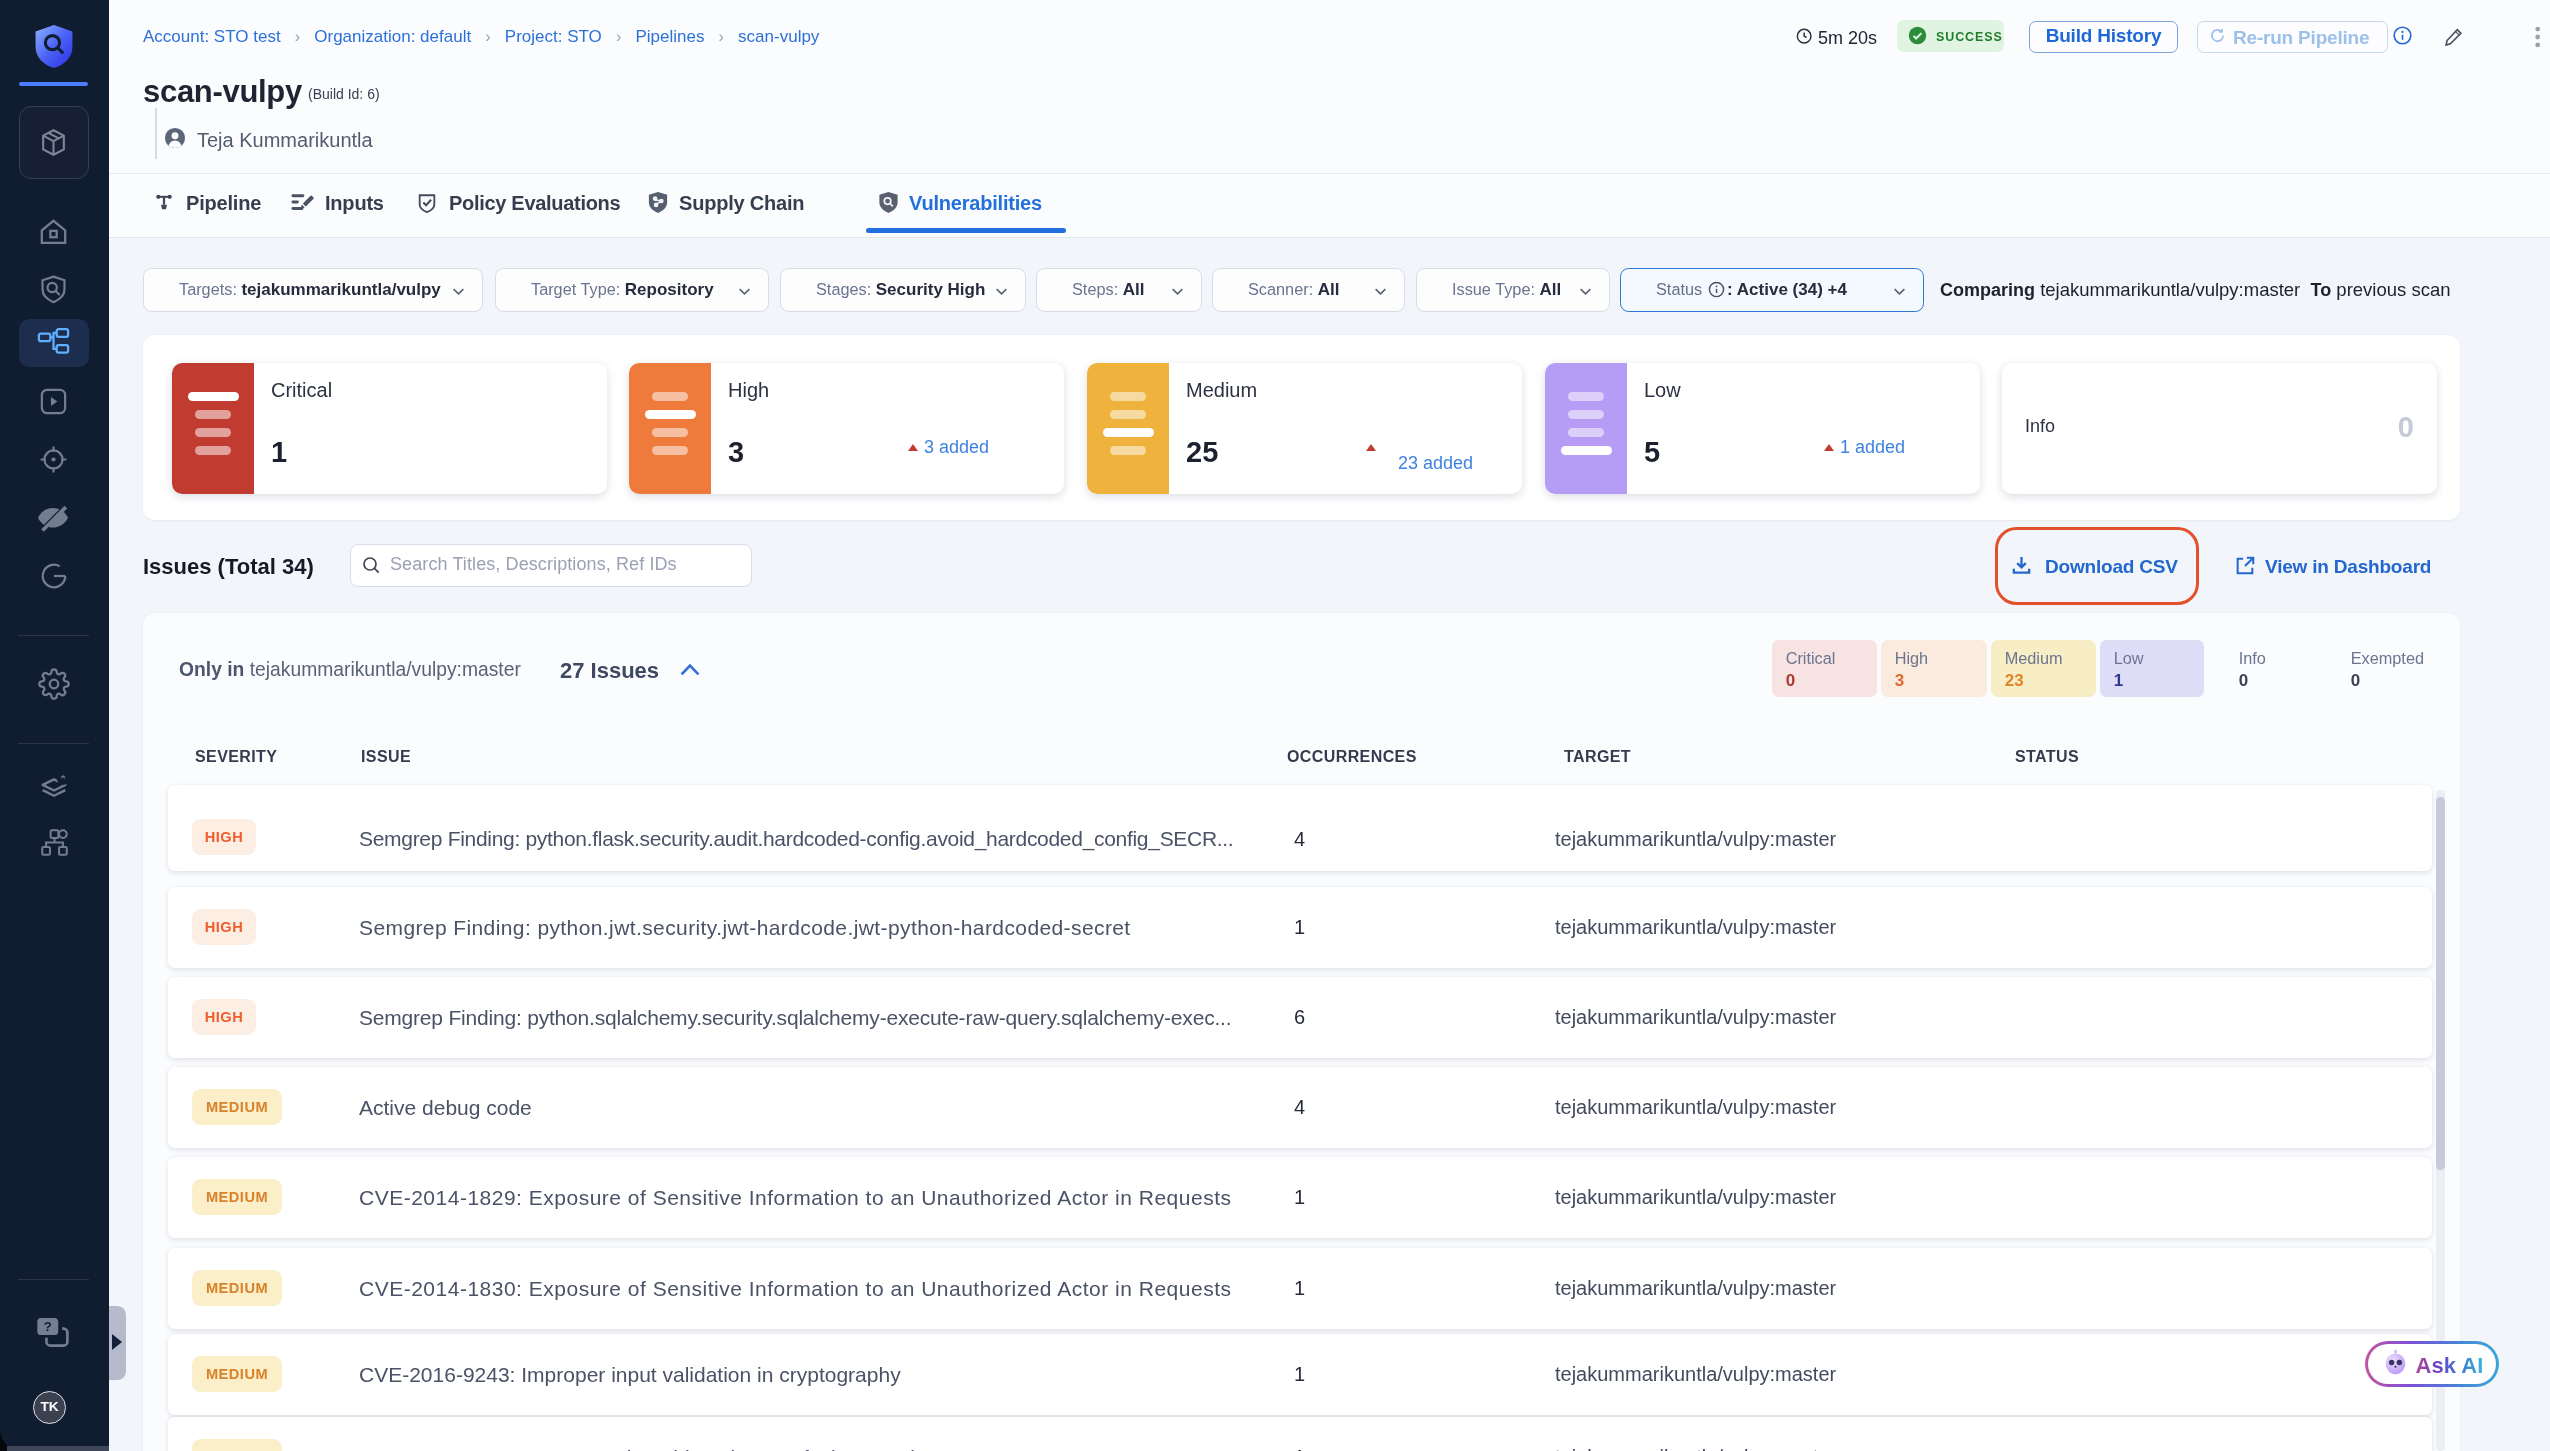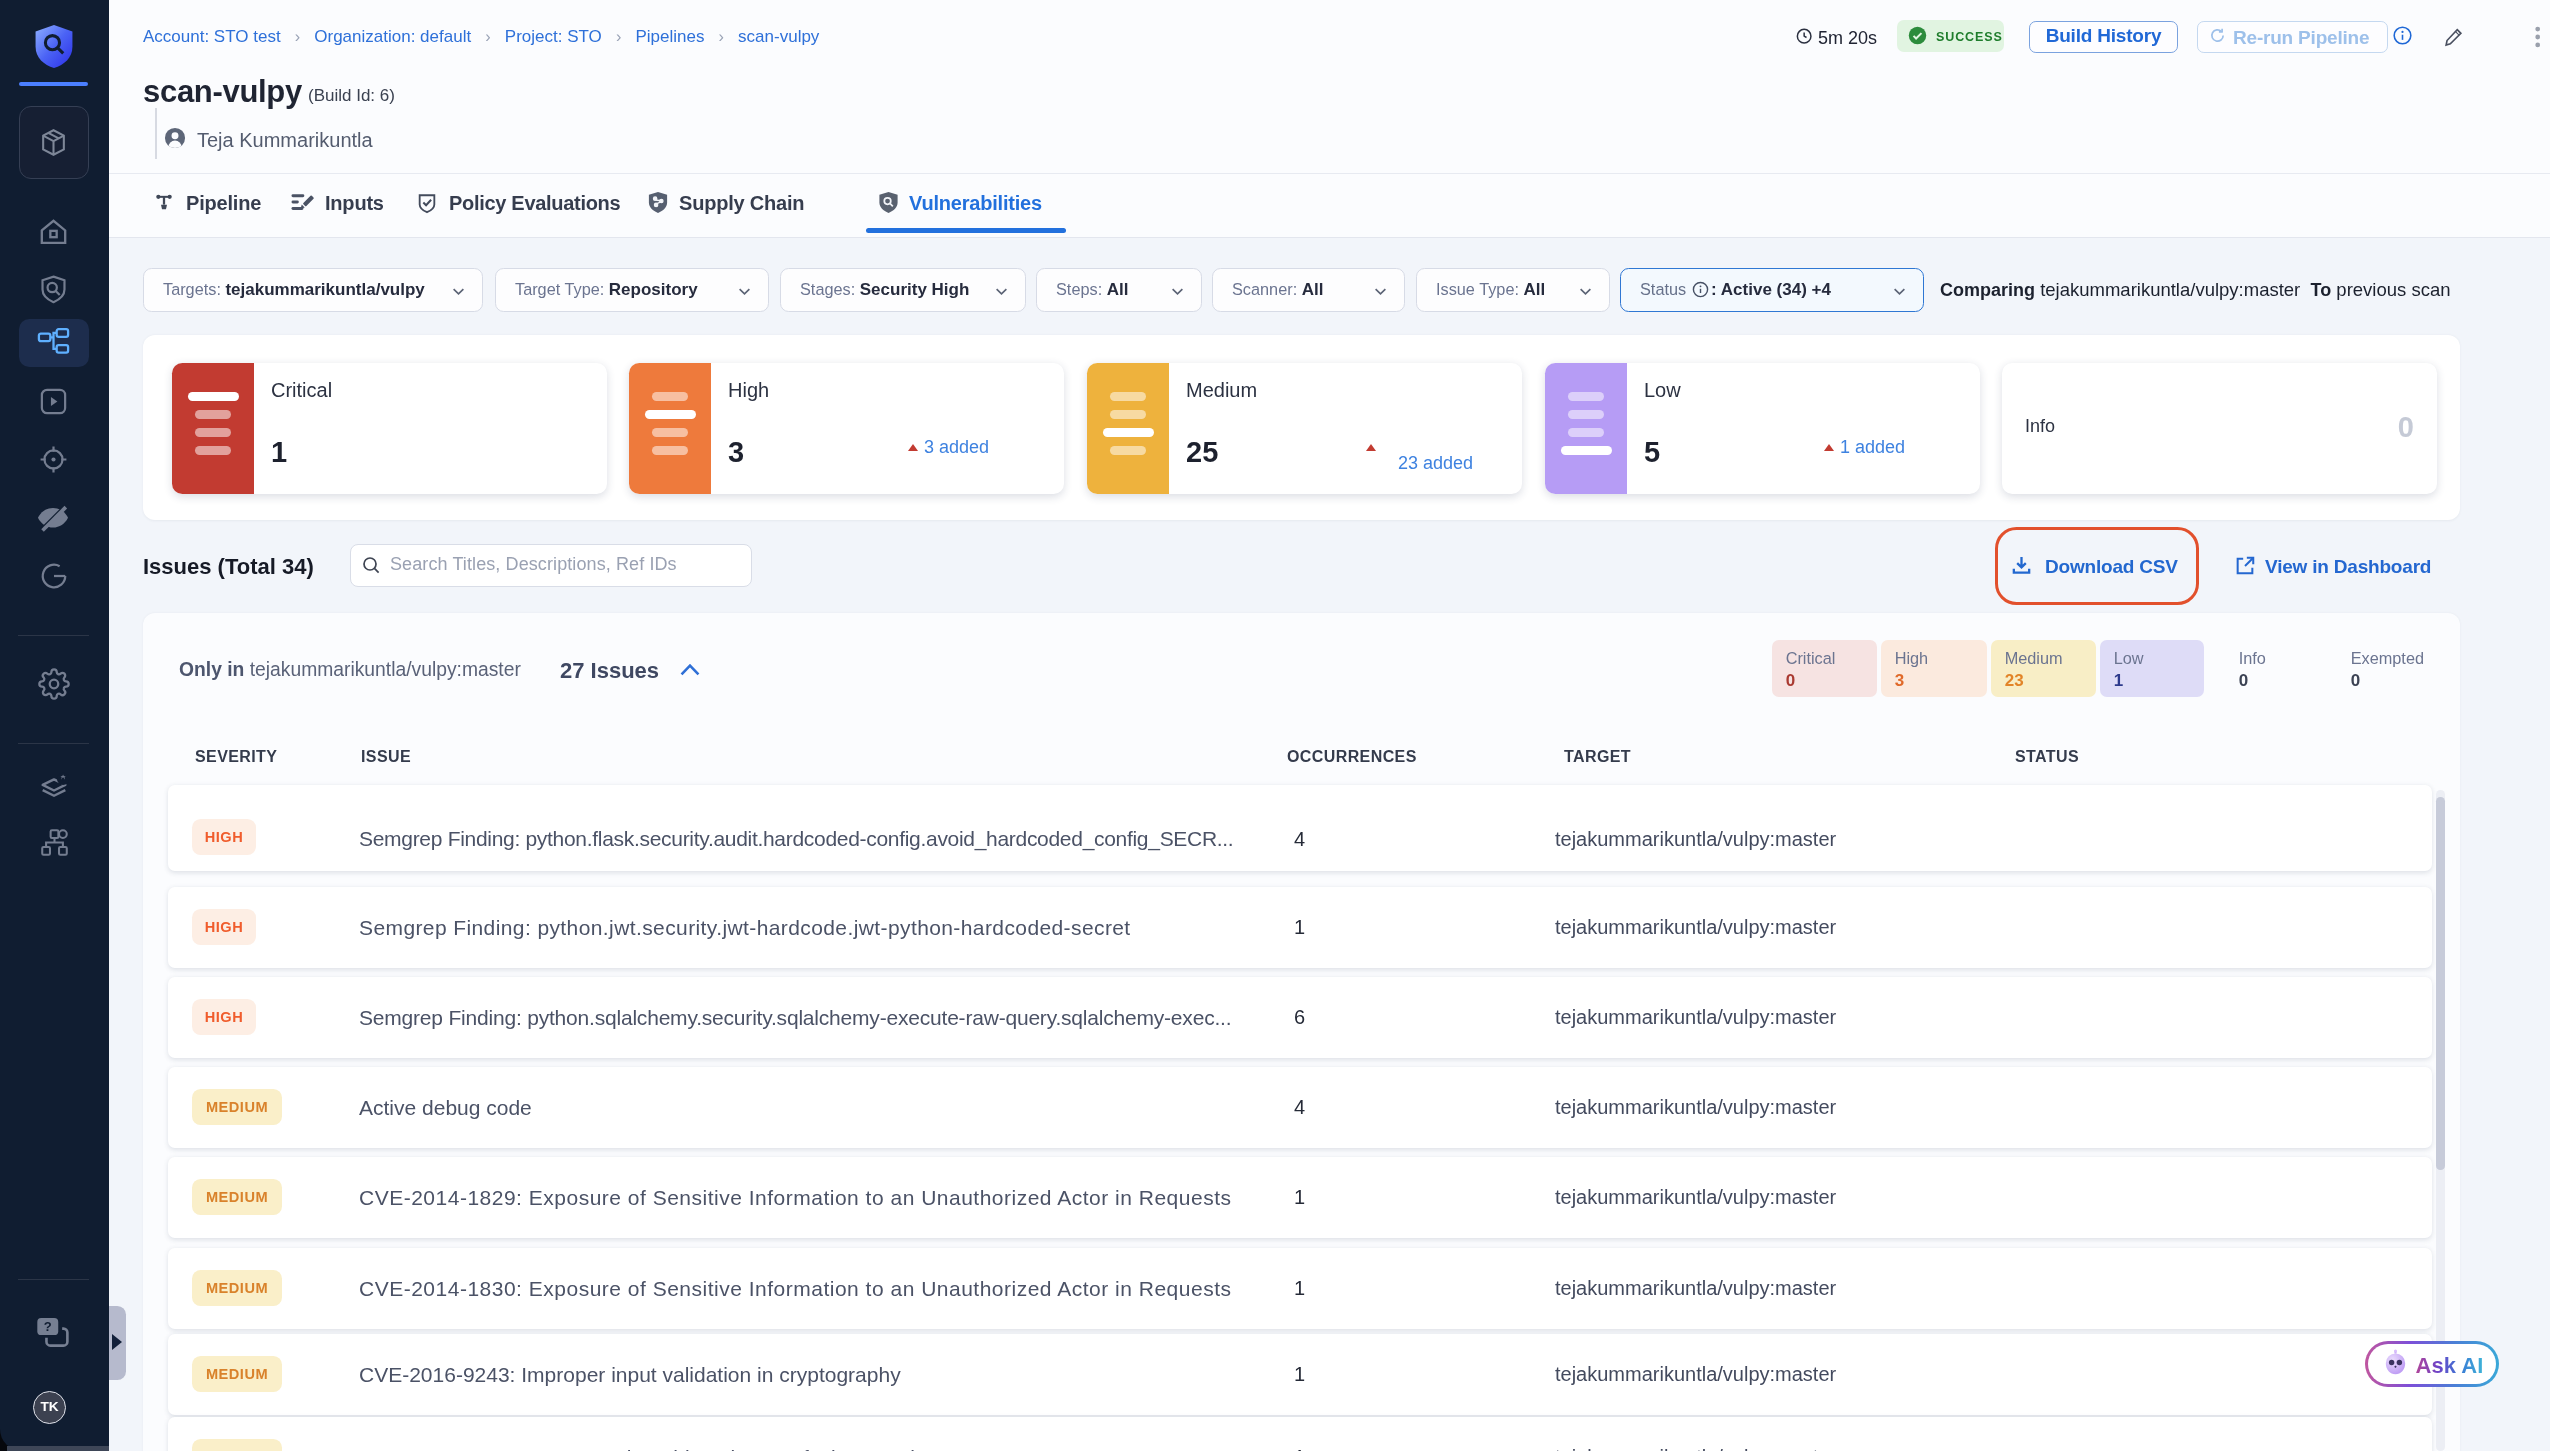--- a/index.html
+++ b/index.html
@@ -11,21 +11,21 @@
 <body>
 
 <div class="abs" style="left:109px; top:0; width:2441px; height:238px; background:#fbfcfe; border-bottom:0.9px solid #e3e6ee;"></div>
 <div class="abs" style="left:109px; top:173px; width:2441px; height:0.9px; background:#e7eaf1;"></div>
 
 <div class="abs" style="left:143px; top:27px; font-size:17px; color:#2e70d9; white-space:nowrap;">
   Account: STO test <span style="color:#9aa3b6; padding:0 9.4px; font-size:16.3px;">›</span> Organization: default <span style="color:#9aa3b6; padding:0 9.4px; font-size:16.3px;">›</span> Project: STO <span style="color:#9aa3b6; padding:0 9.4px; font-size:16.3px;">›</span> Pipelines <span style="color:#9aa3b6; padding:0 9.4px; font-size:16.3px;">›</span> scan-vulpy
 </div>
 
 <div class="abs" style="left:143px; top:74px; font-size:31px; font-weight:700; color:#1f2432; letter-spacing:-0.3px;">scan-vulpy</div>
-<div class="abs" style="left:308px; top:86px; font-size:17px; color:#3a4150;text-align:center;">(Build Id: 6)</div>
+<div class="abs" style="left:308px; top:86px; font-size:14px; color:#3a4150;text-align:center;">(Build Id: 6)</div>
 
 <div class="abs" style="left:155px; top:108px; width:1.7px; height:51px; background:#d7dae2;"></div>
 <div class="abs" style="left:164px; top:127px;">
   <svg width="22" height="22" viewBox="0 0 24 24">
       <defs>
         <clipPath id="pc">
           <circle cx="12" cy="12" r="11"></circle>
         </clipPath>
       </defs>
       <circle cx="12" cy="12" r="11" fill="#5d6678"></circle>
@@ -125,21 +125,21 @@
   <svg width="23" height="23" viewBox="0 0 24 24">
       <path d="M12 1l9.5 3v8c0 5-4 8.5-9.5 11C6.5 20.5 2.5 17 2.5 12V4z" fill="#59616f"></path>
       <circle cx="11" cy="10.5" r="3.4" fill="none" stroke="#f2f4f8" stroke-width="1.8"></circle>
       <path d="M13.5 13l3 3" stroke="#f2f4f8" stroke-width="1.8"></path>
     </svg>
 </div>
 <div class="abs" style="left:909px; top:192px; font-size:20px; font-weight:700; color:#2270dd; letter-spacing:-0.2px;">Vulnerabilities</div>
 <div class="abs" style="left:866px; top:228px; width:200px; height:5.2px; border-radius:2.6px; background:#2270dd;"></div>
 
 <style>
-  .fbox { position:absolute; top:268px; height:44px; border:1.7px solid #d7dbe6; border-radius:8.6px; background:#fdfdfe; font-size:16.3px; line-height:40px; white-space:nowrap; padding-left:19px; color:#6b7490; }
+  .fbox { position:absolute; top:268px; height:44px; border:1.7px solid #d7dbe6; border-radius:8.6px; background:#fdfdfe; font-size:16.3px; line-height:40px; white-space:nowrap; padding-left:35px; color:#6b7490; }
   .fbox b { color:#262b3d; font-weight:700; font-size:17px; }
   .chev { position:absolute; top:15.5px; width:13px; height:13px; }
 </style>
 <div class="fbox" style="left:143px; width:340px;">Targets: <b>tejakummarikuntla/vulpy</b><svg class="chev" style="right:17px;" viewBox="0 0 16 16" fill="none" stroke="#5b6375" stroke-width="2">
       <path d="M2 5l6 6 6-6"></path>
     </svg></div>
 <div class="fbox" style="left:495px; width:274px;">Target Type: <b>Repository</b><svg class="chev" style="right:17px;" viewBox="0 0 16 16" fill="none" stroke="#5b6375" stroke-width="2">
       <path d="M2 5l6 6 6-6"></path>
     </svg></div>
 <div class="fbox" style="left:780px; width:246px;">Stages: <b>Security High</b><svg class="chev" style="right:17px;" viewBox="0 0 16 16" fill="none" stroke="#5b6375" stroke-width="2">

